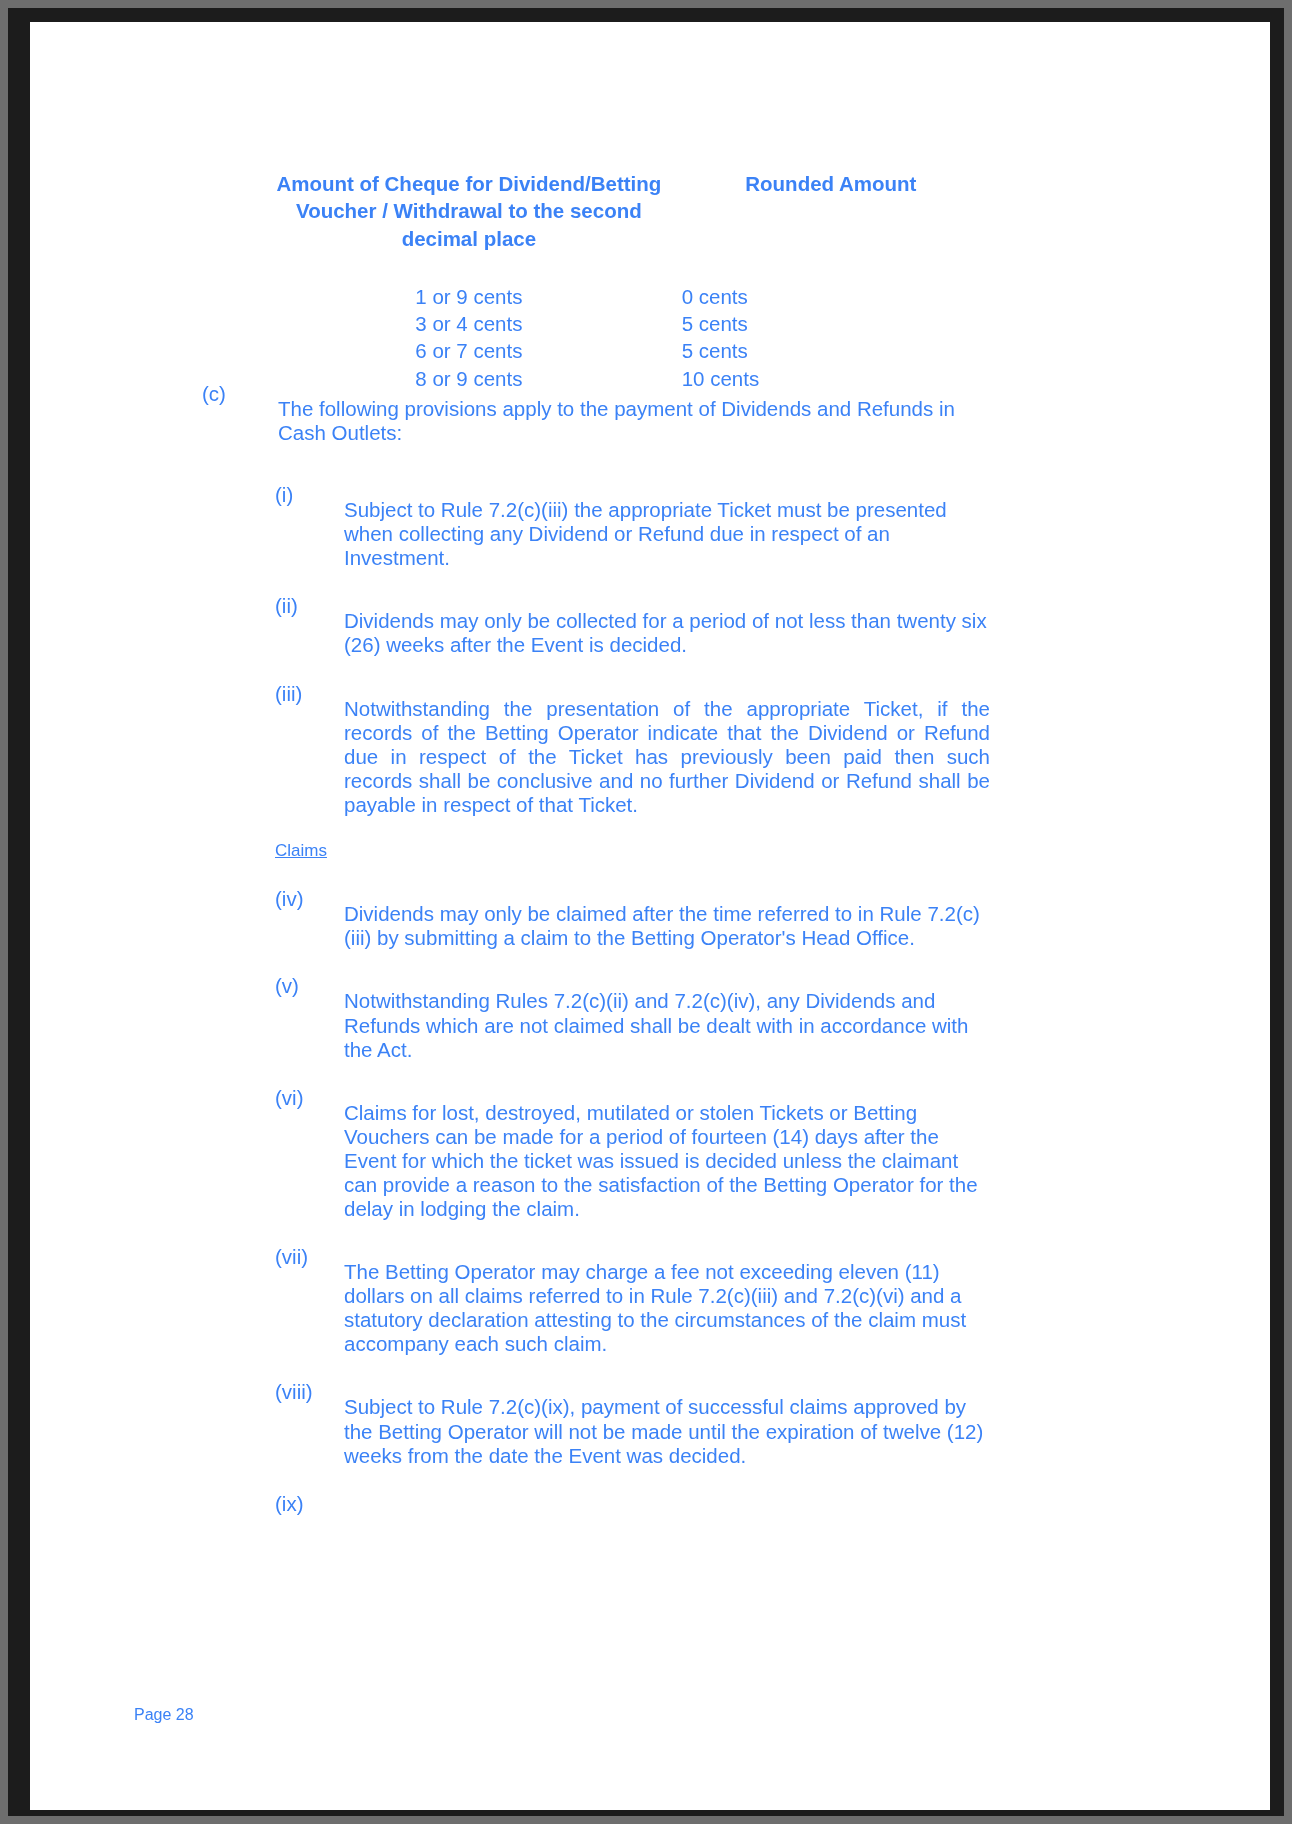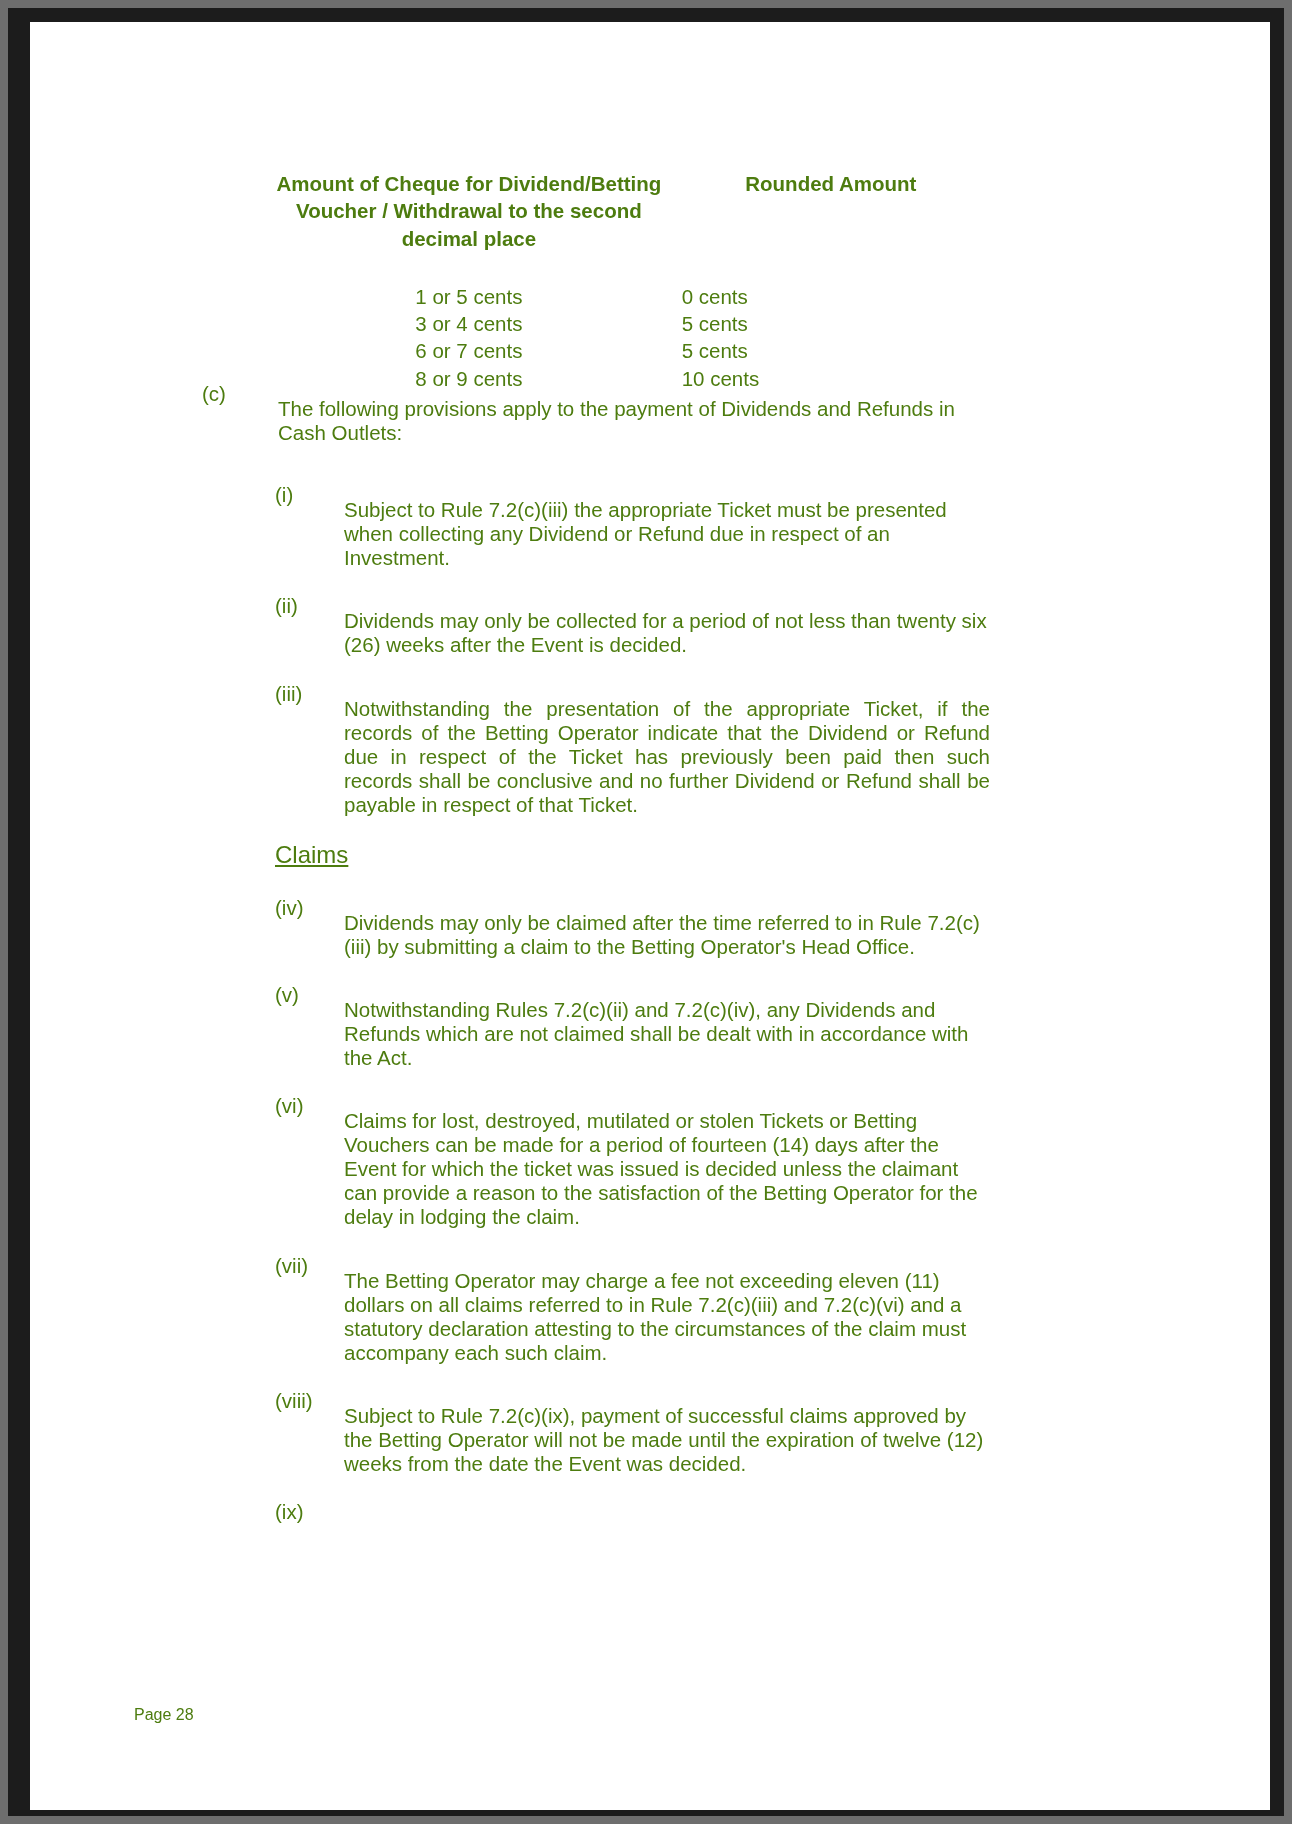--- a/index.html
+++ b/index.html
@@ -36,21 +36,21 @@
     box-sizing: border-box;
     overflow: hidden;
   }
 
   .page-inner {
     position: absolute;
     left: 0;
     top: 0;
     right: 0;
     bottom: 0;
-    color: #4d7c0f;
+    color: #3b82f6;
   }
 
   
   .rounding-table {
     position: absolute;
     left: 240px;
     top: 148px;
     width: 710px;
     font-size: 20.5px;
     line-height: 1.33;
@@ -136,21 +136,21 @@
   }
   .clause-l2.justify .text {
     text-align: justify;
     text-align-last: left;
   }
 
   .spacer-lg { height: 14px; }
 
   .section-heading {
     padding-left: 245px;
-    font-size: 24px;
+    font-size: 17px;
     line-height: 1.2;
     margin-top: 4px;
     margin-bottom: 26px;
   }
   .section-heading span {
     text-decoration: underline;
   }
 
   
   .footer {
@@ -168,21 +168,21 @@
   <div class="page">
     <div class="page-inner">
 
       <div class="rounding-table">
         <div class="thead">
           <div class="th-left">Amount of Cheque for Dividend/Betting Voucher / Withdrawal to the second decimal place</div>
           <div class="th-right">Rounded Amount</div>
         </div>
         <div class="tbody">
           <div class="trow">
-            <div class="td-left">1 or 5 cents</div>
+            <div class="td-left">1 or 9 cents</div>
             <div class="td-right">0 cents</div>
           </div>
           <div class="trow">
             <div class="td-left">3 or 4 cents</div>
             <div class="td-right">5 cents</div>
           </div>
           <div class="trow">
             <div class="td-left">6 or 7 cents</div>
             <div class="td-right">5 cents</div>
           </div>

